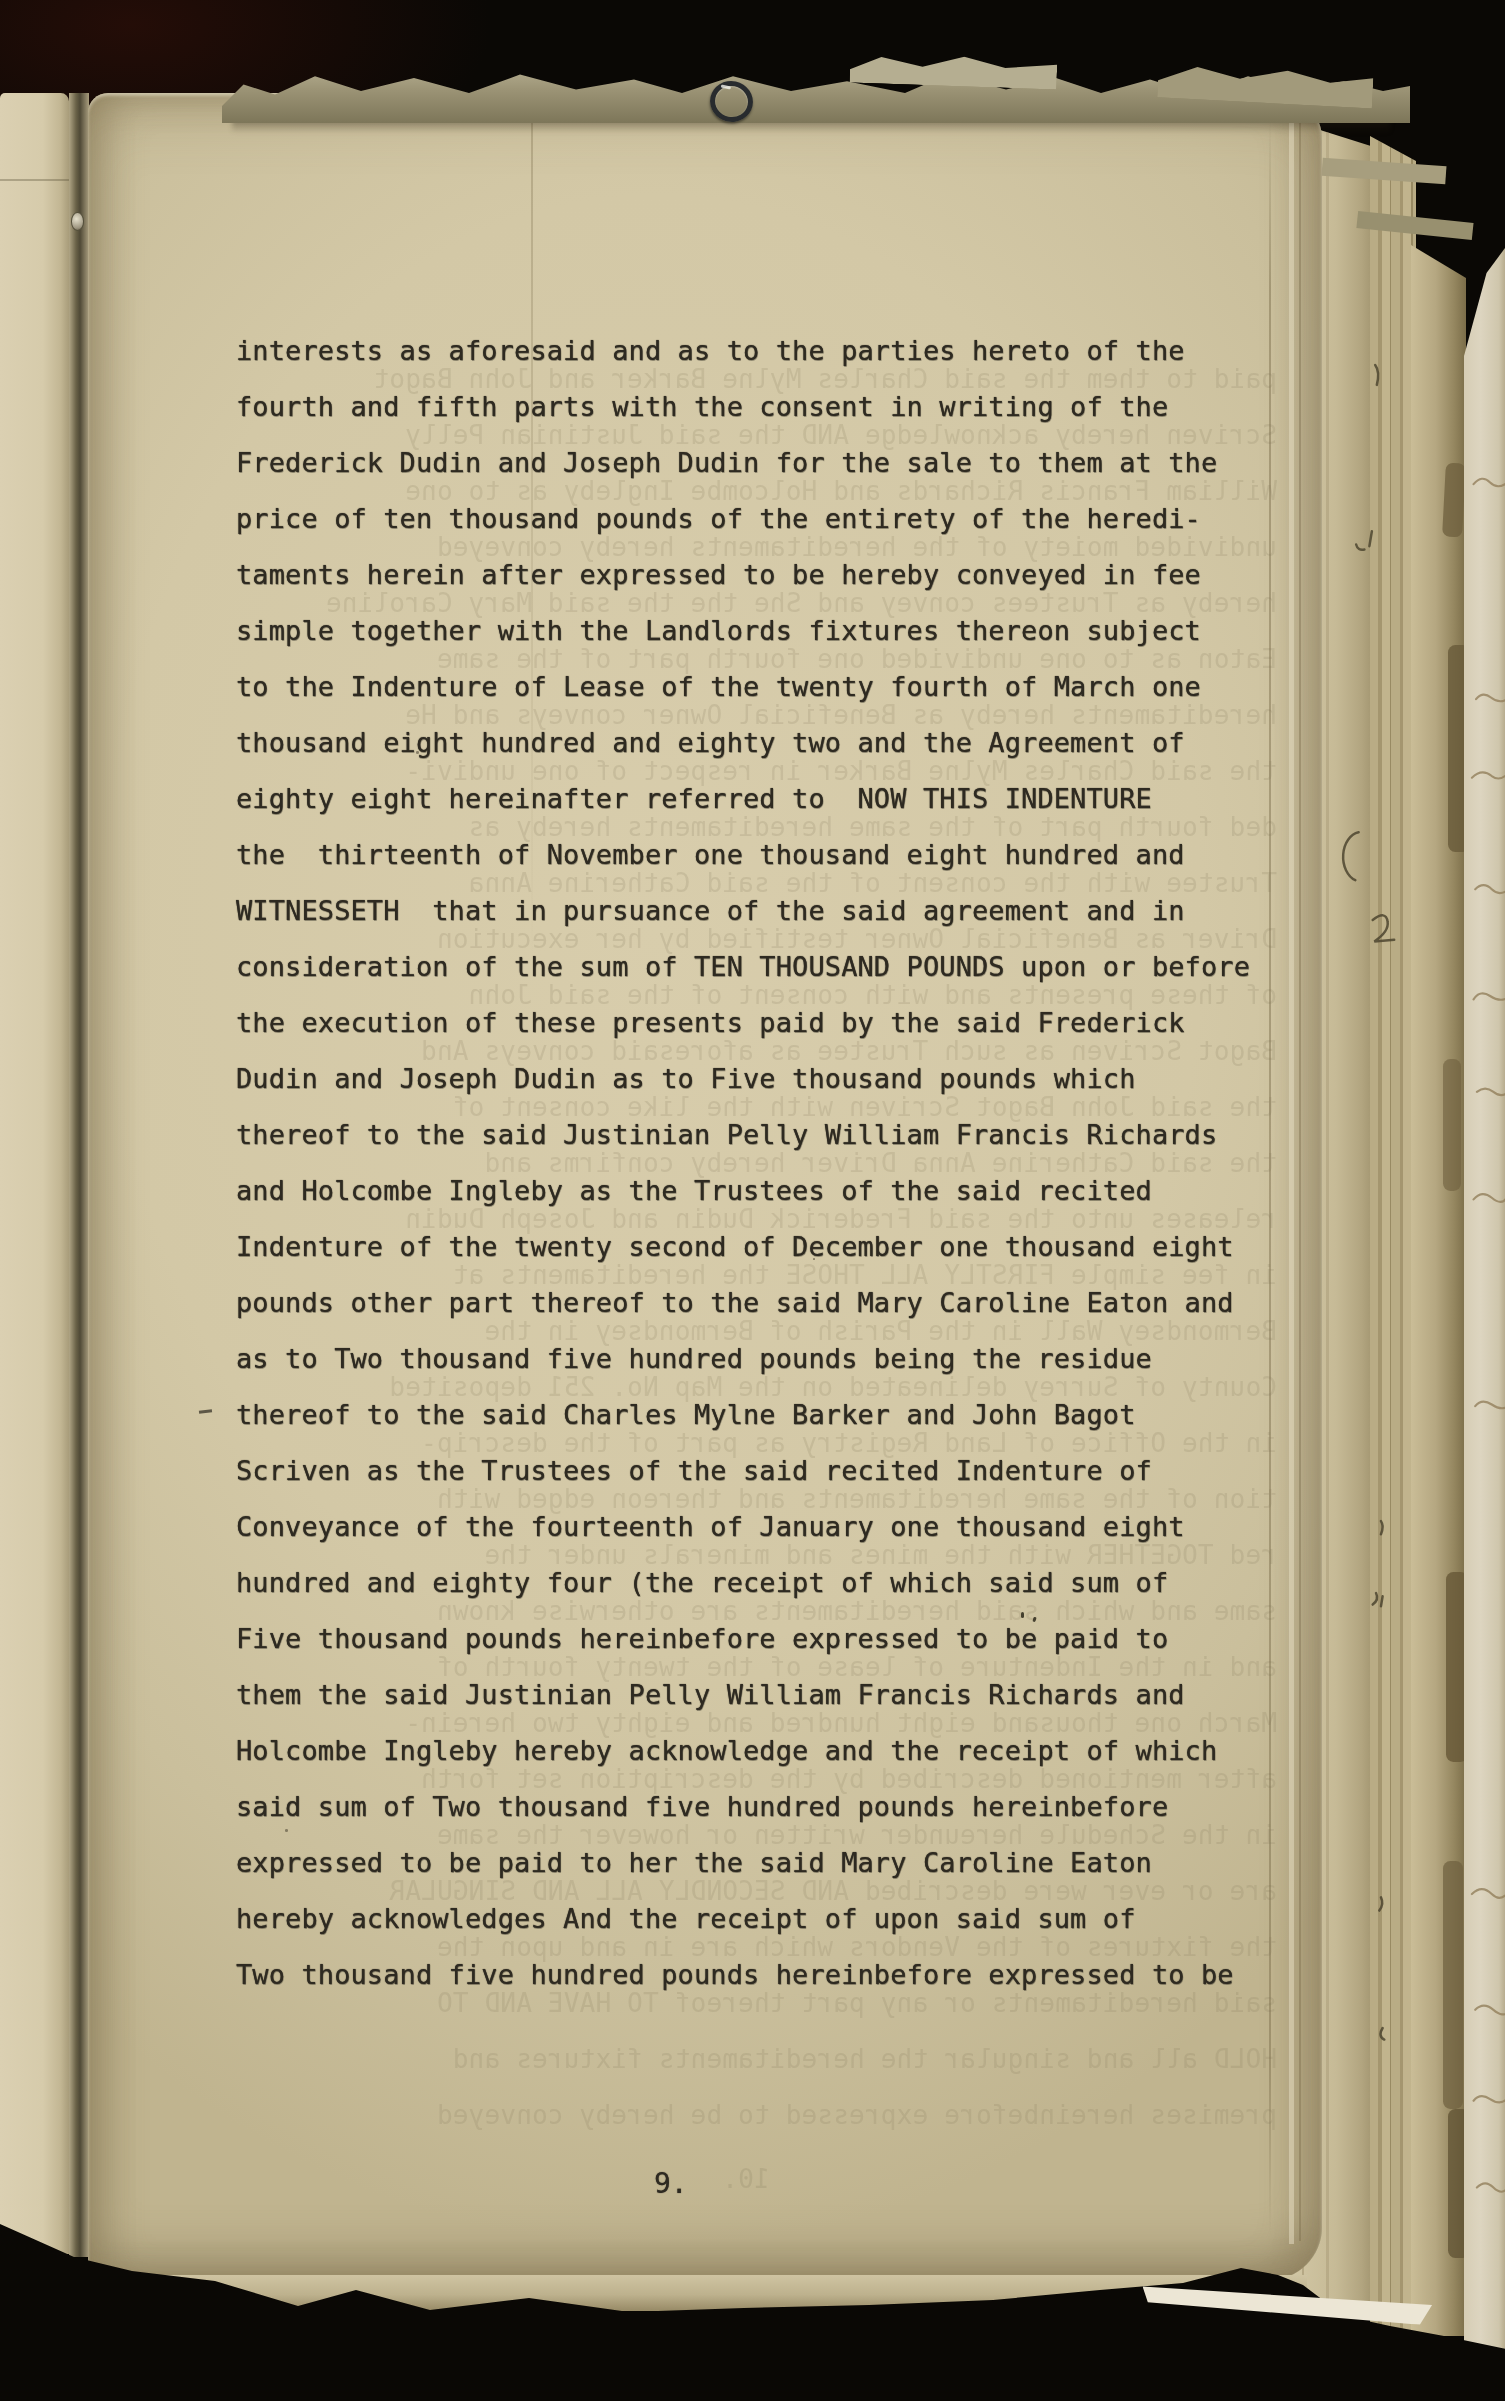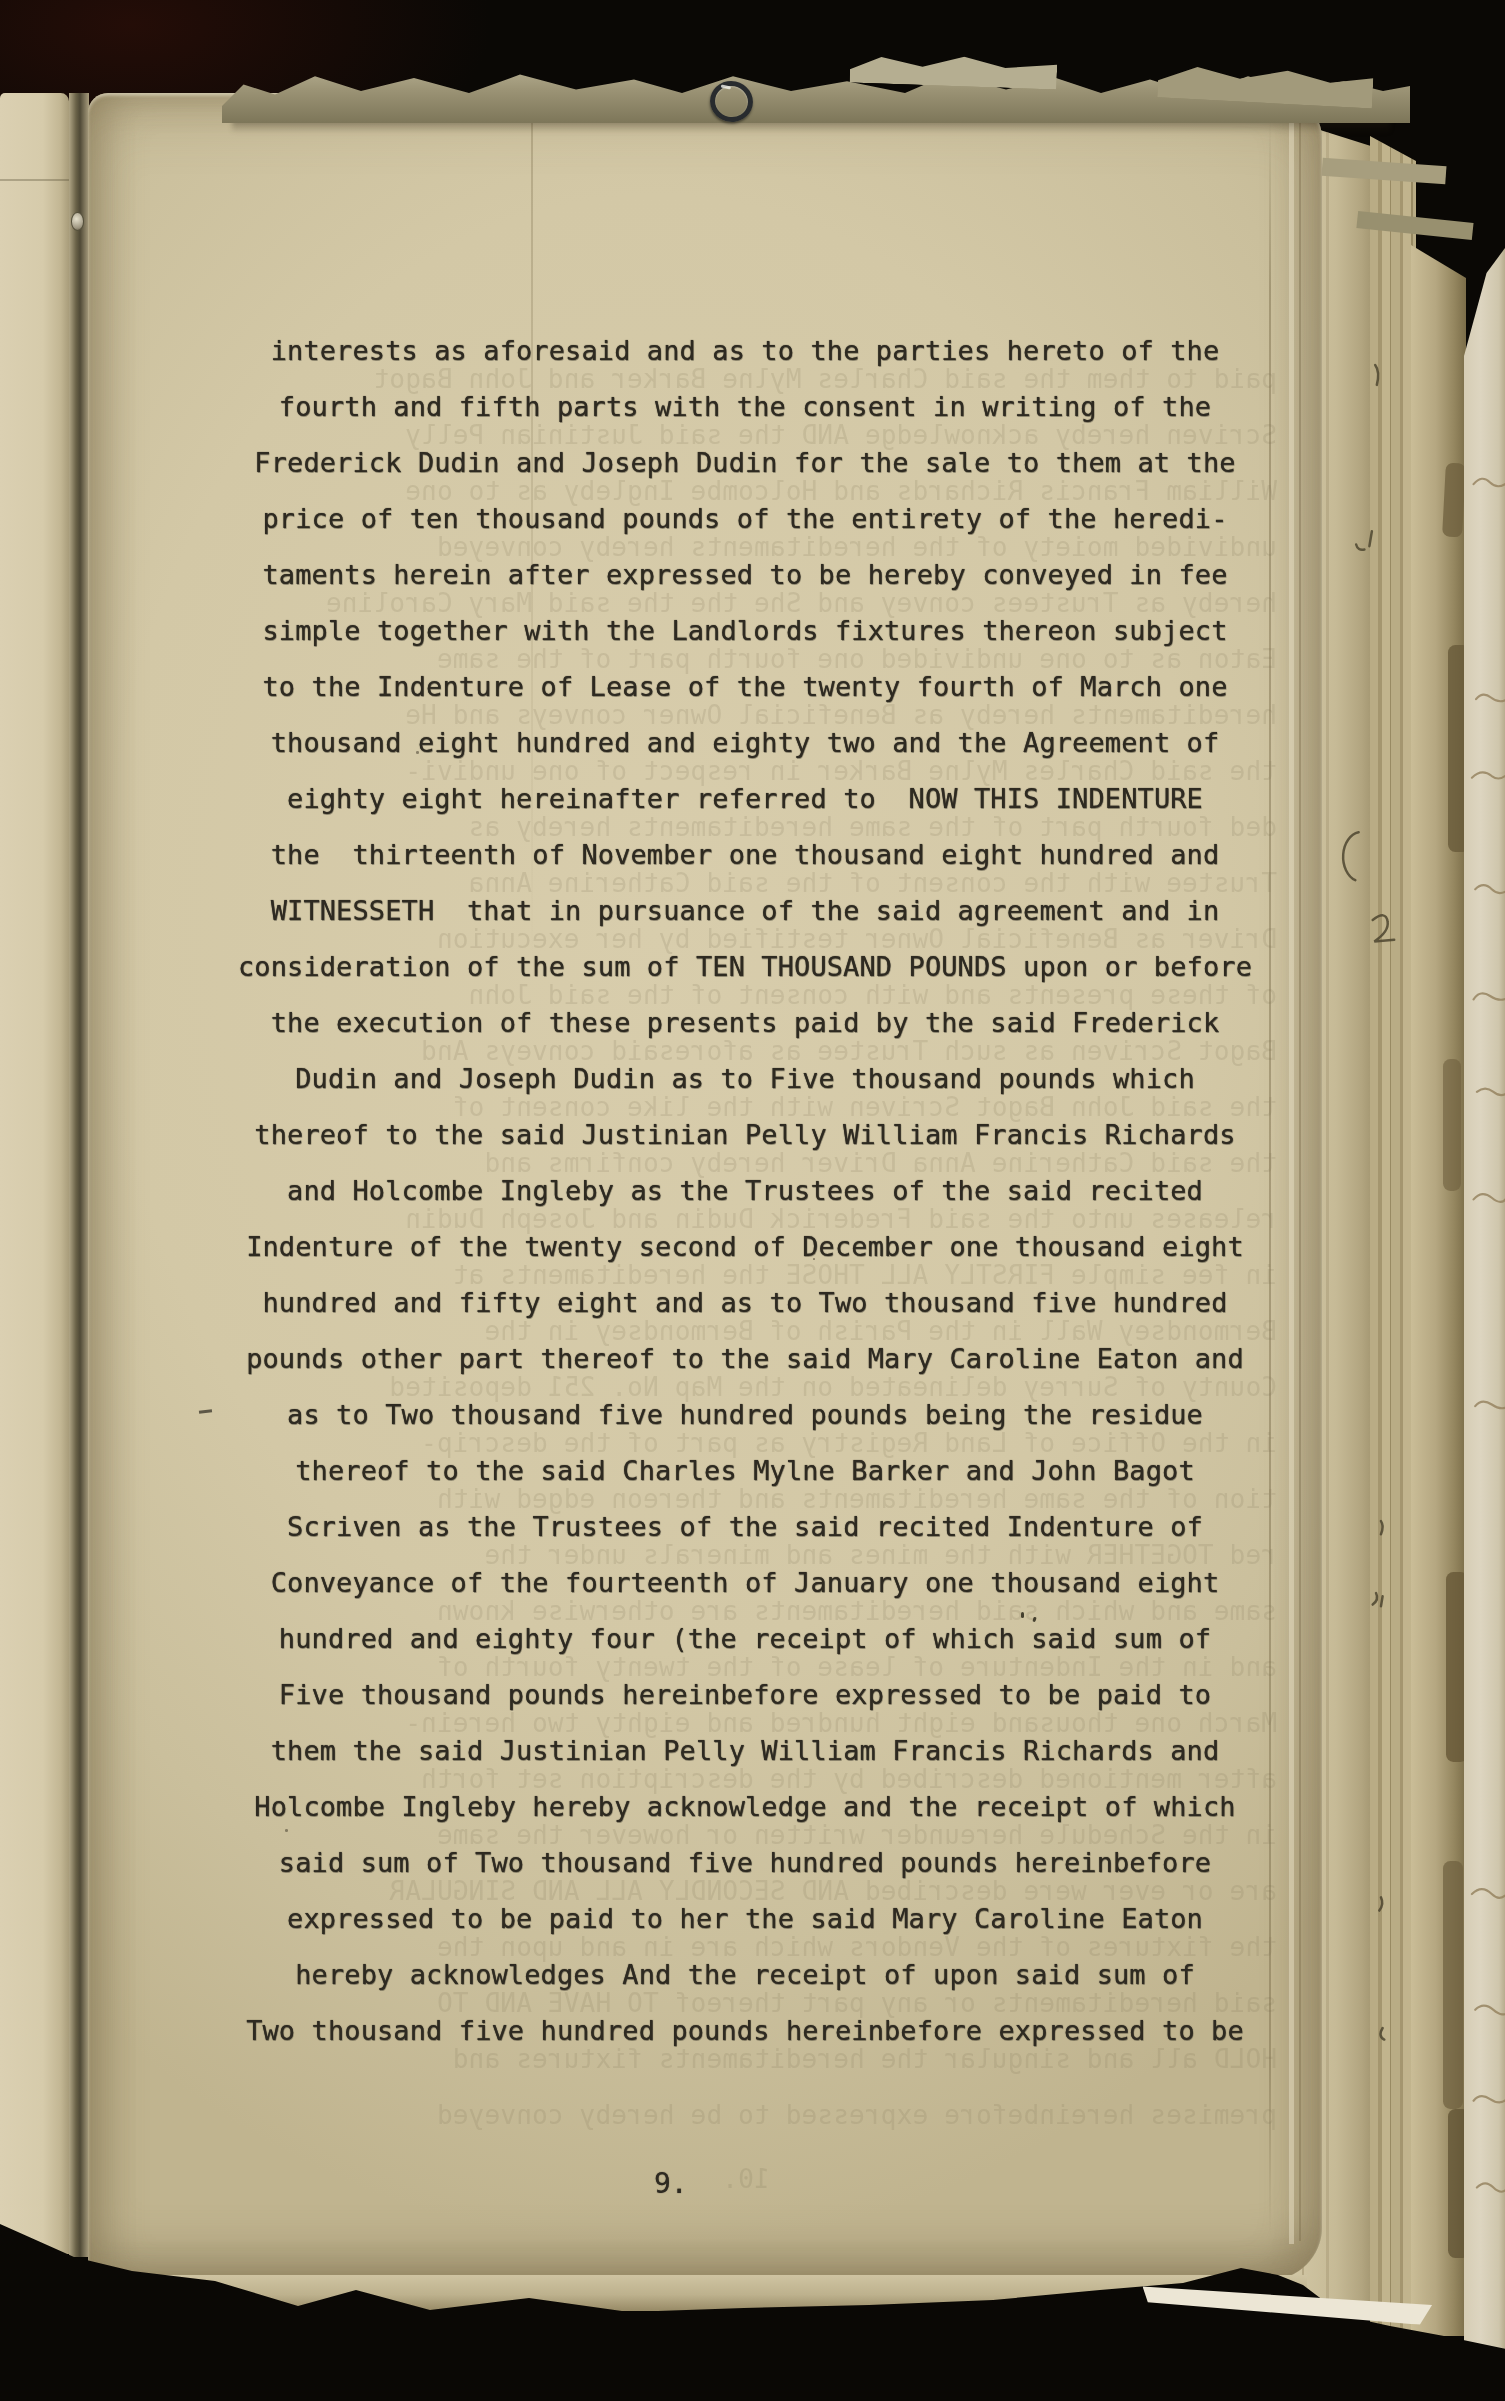--- a/index.html
+++ b/index.html
@@ -52,21 +52,21 @@
       inset 21.5px 0 38px rgba(110,96,62,.28),
       inset -25px 0 36px rgba(110,96,62,.25),
       inset 0 -28px 45px rgba(105,92,60,.33),
       inset 0 33px 50px rgba(115,102,68,.18);}
   .cr1{left:1181px;top:25px;width:1.7px;height:2118px;
     background:linear-gradient(180deg,transparent,rgba(120,106,72,.45) 8%,rgba(120,106,72,.45) 92%,transparent);}
   .cr2{left:1201px;top:16.5px;width:5px;height:2134px;background:rgba(232,224,198,.5);}
   .cr3{left:1211px;top:21.5px;width:1.7px;height:2126px;background:rgba(120,106,72,.4);}
   .topstreak{left:443px;top:0;width:1.7px;height:869px;background:linear-gradient(180deg,rgba(110,96,62,.3),transparent);}
 
-  .text-block{left:131px;top:230px;width:1052px;text-align:center;}
+  .text-block{left:148px;top:230px;width:1052px;}
   .tline{height:56px;line-height:56px;white-space:pre;font-size:27px;letter-spacing:0.1px;
     color:var(--ink,#2e2a21);text-shadow:0 0 1.1px rgba(46,42,33,.9),0.5px 0.5px 0 rgba(46,42,33,.35);}
   .ghost-block{left:137px;top:258px;width:1052px;filter:blur(0.6px);}
   .gline{height:56px;line-height:56px;white-space:pre;font-size:26px;letter-spacing:0.2px;
     transform:scaleX(-1);color:var(--ghost-ink,#7b7154);opacity:.17;}
   .page-number{left:566px;top:2073px;font-size:28px;line-height:36px;color:var(--ink,#2e2a21);
     text-shadow:0 0 1.1px rgba(46,42,33,.9);}
   .ghost-page-number{left:634px;top:2068px;font-size:26.5px;line-height:36px;color:var(--ghost-ink,#7b7154);
     opacity:.18;transform:scaleX(-1);filter:blur(0.5px);}
   .margin-dash{left:111px;top:1317px;width:13.2px;height:3.3px;background:#413c2f;opacity:.8;transform:rotate(-6deg);}
@@ -206,21 +206,20 @@
         <div class="tline">thousand eight hundred and eighty two and the Agreement of</div>
         <div class="tline">eighty eight hereinafter referred to  NOW THIS INDENTURE</div>
         <div class="tline">the  thirteenth of November one thousand eight hundred and</div>
         <div class="tline">WITNESSETH  that in pursuance of the said agreement and in</div>
         <div class="tline">consideration of the sum of TEN THOUSAND POUNDS upon or before</div>
         <div class="tline">the execution of these presents paid by the said Frederick</div>
         <div class="tline">Dudin and Joseph Dudin as to Five thousand pounds which</div>
         <div class="tline">thereof to the said Justinian Pelly William Francis Richards</div>
         <div class="tline">and Holcombe Ingleby as the Trustees of the said recited</div>
         <div class="tline">Indenture of the twenty second of December one thousand eight</div>
-        <div class="tline">hundred and fifty eight and as to Two thousand five hundred</div>
         <div class="tline">pounds other part thereof to the said Mary Caroline Eaton and</div>
         <div class="tline">as to Two thousand five hundred pounds being the residue</div>
         <div class="tline">thereof to the said Charles Mylne Barker and John Bagot</div>
         <div class="tline">Scriven as the Trustees of the said recited Indenture of</div>
         <div class="tline">Conveyance of the fourteenth of January one thousand eight</div>
         <div class="tline">hundred and eighty four (the receipt of which said sum of</div>
         <div class="tline">Five thousand pounds hereinbefore expressed to be paid to</div>
         <div class="tline">them the said Justinian Pelly William Francis Richards and</div>
         <div class="tline">Holcombe Ingleby hereby acknowledge and the receipt of which</div>
         <div class="tline">said sum of Two thousand five hundred pounds hereinbefore</div>

